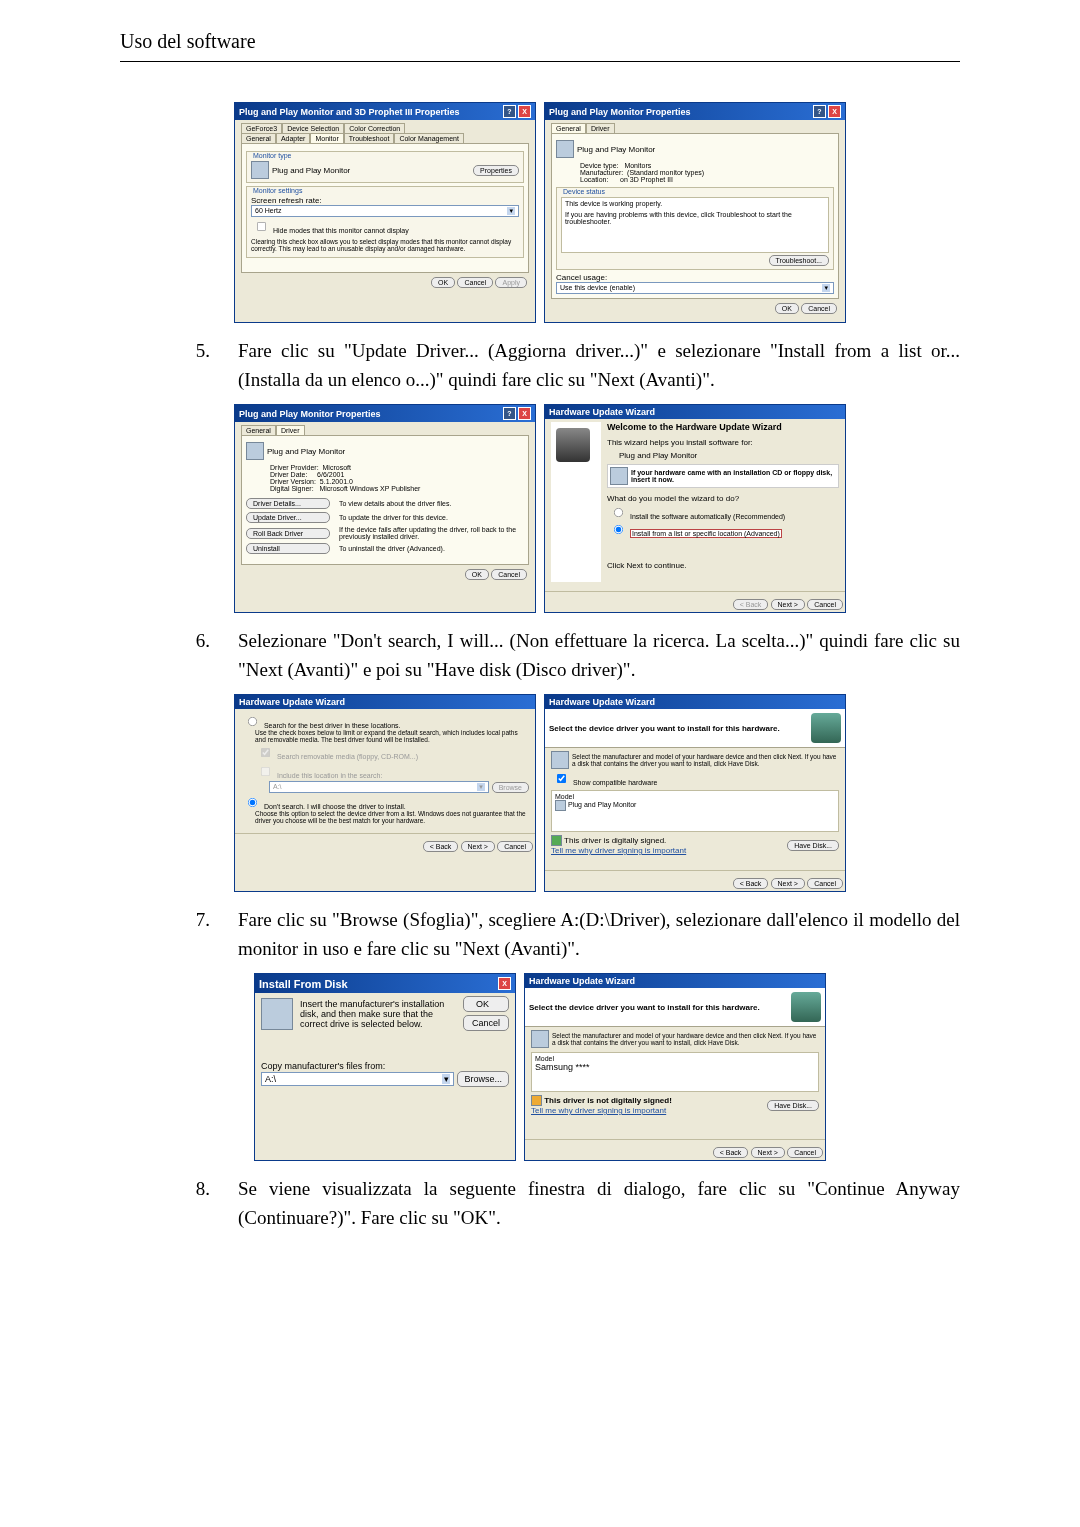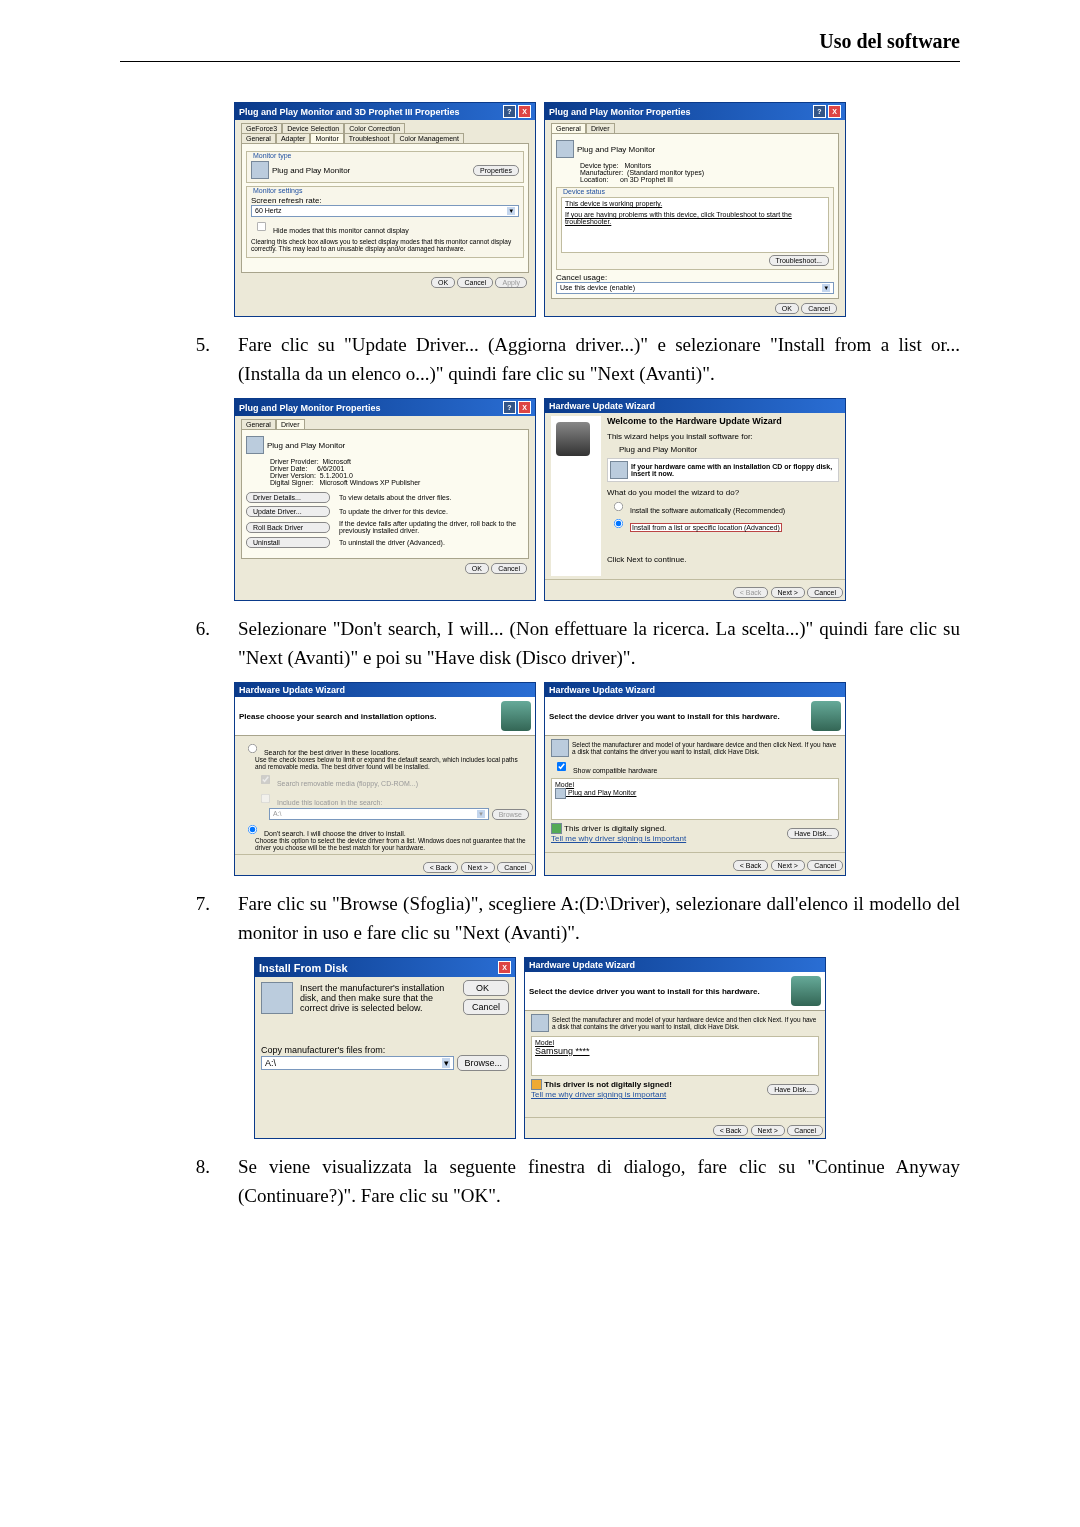--- a/index.html
+++ b/index.html
@@ -6,26 +6,25 @@
     margin: 0;
     padding: 0;
     background: #fff;
     font-family: Georgia, 'Times New Roman', serif;
     width: 1080px;
   }
   .page {
     padding: 30px 120px 40px 120px;
   }
   .header {
-    text-align: right;
+    text-align: left;
     font-size: 20px;
     padding-bottom: 8px;
     border-bottom: 1px solid #000;
     margin-bottom: 40px;
-    font-weight: bold;
   }
   .step-row {
     display: flex;
     font-size: 19px;
     line-height: 1.5;
     margin: 14px 0 10px 0;
   }
   .step-num {
     width: 90px;
     text-align: right;
@@ -70,21 +69,21 @@
     background: #d44;
     border: 1px solid #fff;
     font-size: 7px;
     text-align: center;
     line-height: 11px;
   }
   .win-close span.help {
     background: #358;
   }
   .win-body {
-    padding: 3px 6px 0 6px;
+    padding: 3px 6px 6px 6px;
   }
   .tabs {
     display: flex;
     gap: 0;
     font-size: 7px;
   }
   .tab {
     border: 1px solid #a8a48c;
     border-bottom: none;
     padding: 1px 4px;
@@ -180,21 +179,20 @@
     padding-top: 6px;
     font-size: 18px;
     margin-top: 40px;
   }
   .small-groove {
     border: 1px solid #c0bca0;
     background: #fff;
     padding: 2px 3px;
     font-size: 7px;
     margin: 2px 0;
-    text-decoration: underline;
   }
   .greyed {
     color: #999;
   }
   .hr-line { border: none; border-top: 1px solid #c0bca0; margin: 3px 0; }
   .inset-row { display: flex; gap: 3px; align-items: center; }
 </style>
 </head>
 <body>
 
@@ -391,24 +389,20 @@
     <div class="step-num">6.</div>
     <div class="step-text">Selezionare "Don't search, I will... (Non effettuare la ricerca. La scelta...)" quindi fare clic su "Next (Avanti)" e poi su "Have disk (Disco driver)".</div>
   </div>
 
   <div class="img-row">
 
     <div class="win">
       <div class="win-title">
           <span>Hardware Update Wizard</span>
         </div>
-      <div class="white-head">
-        <b style="font-size:8px;flex:1">Please choose your search and installation options.</b>
-        <span class="ico-lg"></span>
-      </div>
       <div class="win-body" style="min-height:110px">
         <div class="check"><input type="radio" style="transform: scale(0.7);"> <span>Search for the best driver in these locations.</span></div>
         <div style="font-size:6.5px;padding-left:14px">Use the check boxes below to limit or expand the default search, which includes local paths and removable media. The best driver found will be installed.</div>
         <div class="check greyed" style="padding-left:14px"><input type="checkbox" checked="" disabled="" style="transform: scale(0.7);"> <span>Search removable media (floppy, CD-ROM...)</span></div>
         <div class="check greyed" style="padding-left:14px"><input type="checkbox" disabled="" style="transform: scale(0.7);"> <span>Include this location in the search:</span></div>
         <div class="inset-row greyed" style="padding-left:28px">
           <div class="drop" style="flex:1">
               <span>A:\</span>
               <span class="arrow">▾</span>
             </div>

